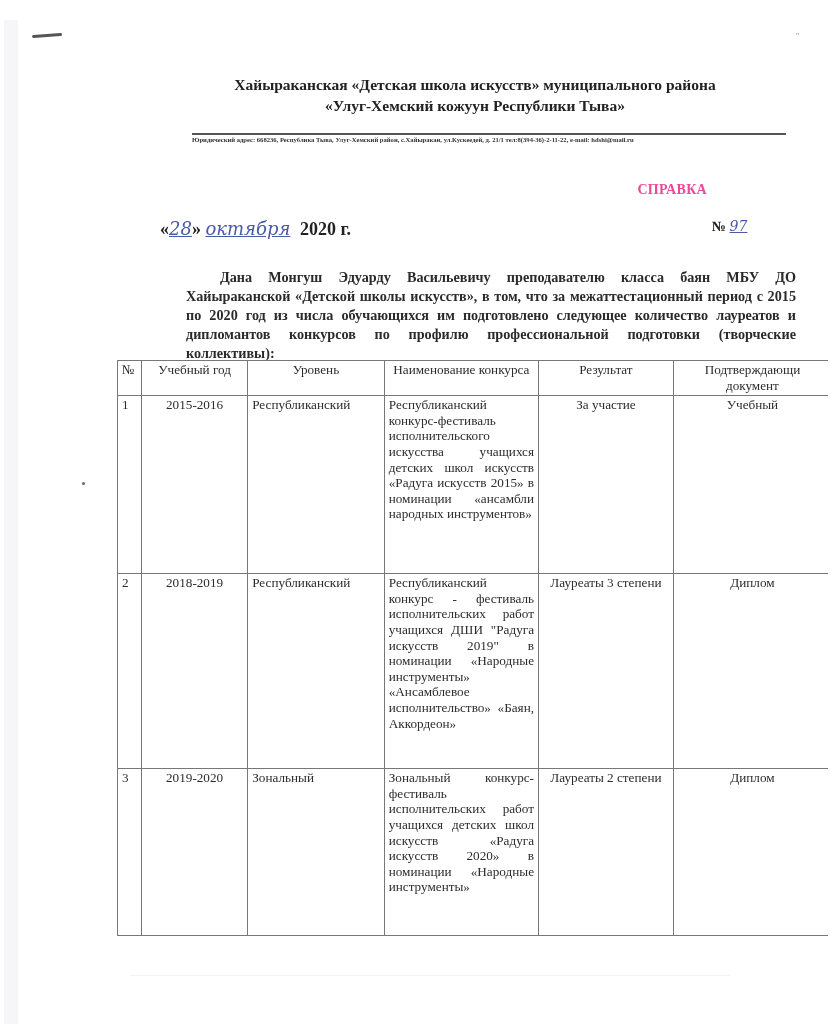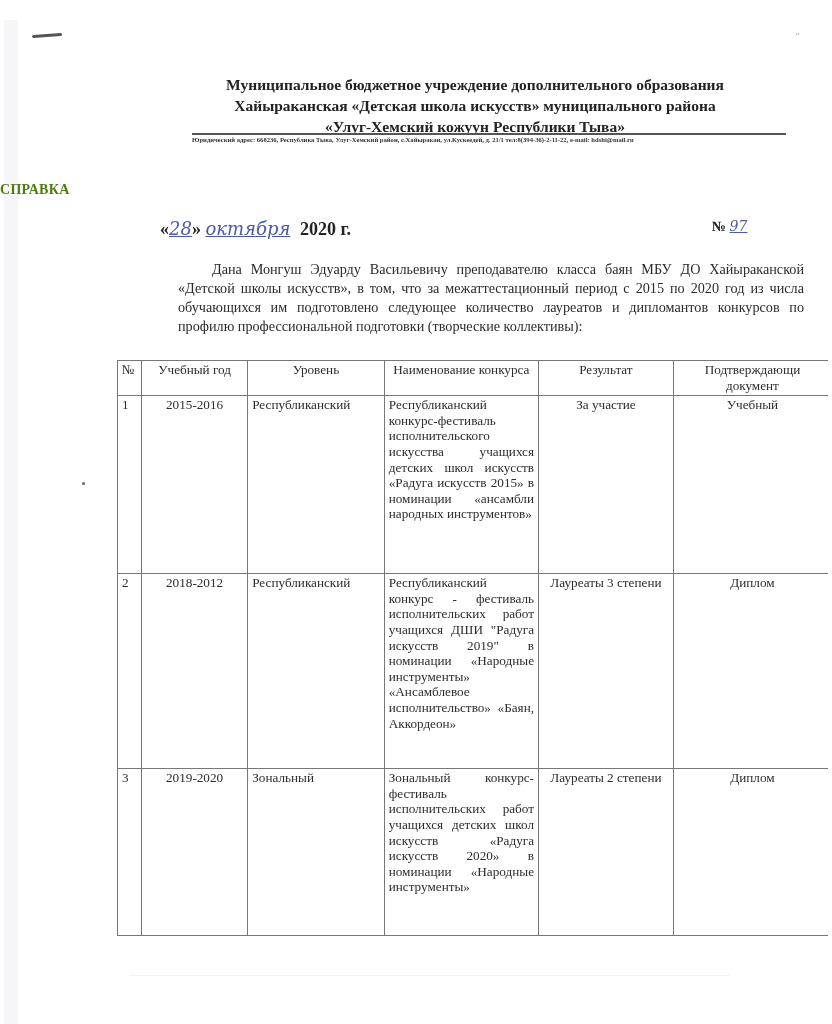--- a/index.html
+++ b/index.html
@@ -9,28 +9,28 @@
   }
   .scan-edge { position:absolute; left:4px; top:20px; width:14px; height:1004px; background:#f6f5f8; }
   .pen-mark { position:absolute; left:32px; top:34px; width:30px; height:3px; background:#555; transform:rotate(-4deg); border-radius:2px; }
   .corner-mark { position:absolute; left:796px; top:32px; font-size:8px; color:#888; }
   .dot-mark { position:absolute; left:82px; top:482px; width:3px; height:3px; background:#666; border-radius:50%; }
 
   .letterhead { position:absolute; left:150px; top:74px; width:650px; text-align:center; font-weight:bold; font-size:15.5px; line-height:21px; color:#222; }
   .hr-thick { position:absolute; left:192px; top:133px; width:594px; height:2px; background:#555; }
   .address { position:absolute; left:192px; top:136px; width:600px; font-size:6.6px; font-weight:bold; color:#333; white-space:nowrap; font-family:"Liberation Serif",serif; }
 
-  .title { position:absolute; left:0; width:707px; top:182px; text-align:left; font-weight:bold; font-size:14px; letter-spacing:0.3px; color:#4d7c0f; }
+  .title { position:absolute; left:0; width:707px; top:182px; text-align:right; font-weight:bold; font-size:14px; letter-spacing:0.3px; color:#ec4899; }
   .date-line { position:absolute; left:160px; top:218px; font-size:18px; font-weight:bold; color:#222; }
   .hand { font-family:"DejaVu Serif",serif; font-style:italic; font-weight:normal; color:#4a5aa8; text-decoration:underline; }
   .hand-month { display:inline-block; width:90px; }
   .num-line { position:absolute; left:712px; top:218px; font-size:14px; font-weight:bold; color:#222; }
 
   .body-text { position:absolute; left:170px; top:252px; width:642px; font-size:14.2px; line-height:19px; text-align:justify; color:#2a2a2a; }
-  .body-text p { margin:8px; text-indent:34px; }
+  .body-text p { margin:16px; text-indent:34px;font-weight:bold; }
 
   table.awards { position:absolute; left:117px; top:360px; border-collapse:collapse; font-size:13.2px; line-height:15.6px; color:#2c2c2c; }
   table.awards td, table.awards th { border:1px solid #777; vertical-align:top; padding:1px 4px 2px 4px; font-weight:normal; }
   table.awards th { text-align:center; }
   .c-num { width:15px; }
   .c-year { width:98px; text-align:center; }
   .c-level { width:128px; }
   .c-name { width:146px; text-align:justify; }
   .c-result { width:127px; text-align:center; }
   .c-doc { width:150px; text-align:center;margin-top:32px; }
@@ -43,21 +43,20 @@
 </style>
 </head>
 <body>
 
 <div class="scan-edge"></div>
 <div class="pen-mark"></div>
 <div class="corner-mark">"</div>
 <div class="dot-mark"></div>
 
 <div class="letterhead">
-  <div>Муниципальное бюджетное учреждение дополнительного образования</div>
   <div>Хайыраканская «Детская школа искусств» муниципального района</div>
   <div>«Улуг-Хемский кожуун Республики Тыва»</div>
 </div>
 <div class="hr-thick"></div>
 <div class="address">Юридический адрес: 668236, Республика Тыва, Улуг-Хемский район, с.Хайыракан, ул.Кускеедей, д. 21/1 тел:8(394-36)-2-11-22, e-mail: hdshi@mail.ru</div>
 
 <div class="title">СПРАВКА</div>
 
 <div class="date-line">
   <span>«</span><span class="hand">28</span><span>»</span>
@@ -86,21 +85,21 @@
   <tr class="r1">
     <td class="c-num">1</td>
     <td class="c-year">2015-2016</td>
     <td class="c-level">Республиканский</td>
     <td class="c-name">Республиканский конкурс-фестиваль исполнительского искусства учащихся детских школ искусств «Радуга искусств 2015» в номинации «ансамбли народных инструментов»</td>
     <td class="c-result">За участие</td>
     <td class="c-doc">Учебный</td>
   </tr>
   <tr class="r2">
     <td class="c-num">2</td>
-    <td class="c-year">2018-2012</td>
+    <td class="c-year">2018-2019</td>
     <td class="c-level">Республиканский</td>
     <td class="c-name">Республиканский конкурс - фестиваль исполнительских работ учащихся ДШИ "Радуга искусств 2019" в номинации «Народные инструменты» «Ансамблевое исполнительство» «Баян, Аккордеон»</td>
     <td class="c-result">Лауреаты 3 степени</td>
     <td class="c-doc">Диплом</td>
   </tr>
   <tr class="r3">
     <td class="c-num">3</td>
     <td class="c-year">2019-2020</td>
     <td class="c-level">Зональный</td>
     <td class="c-name">Зональный конкурс-фестиваль исполнительских работ учащихся детских школ искусств «Радуга искусств 2020» в номинации «Народные инструменты»</td>

